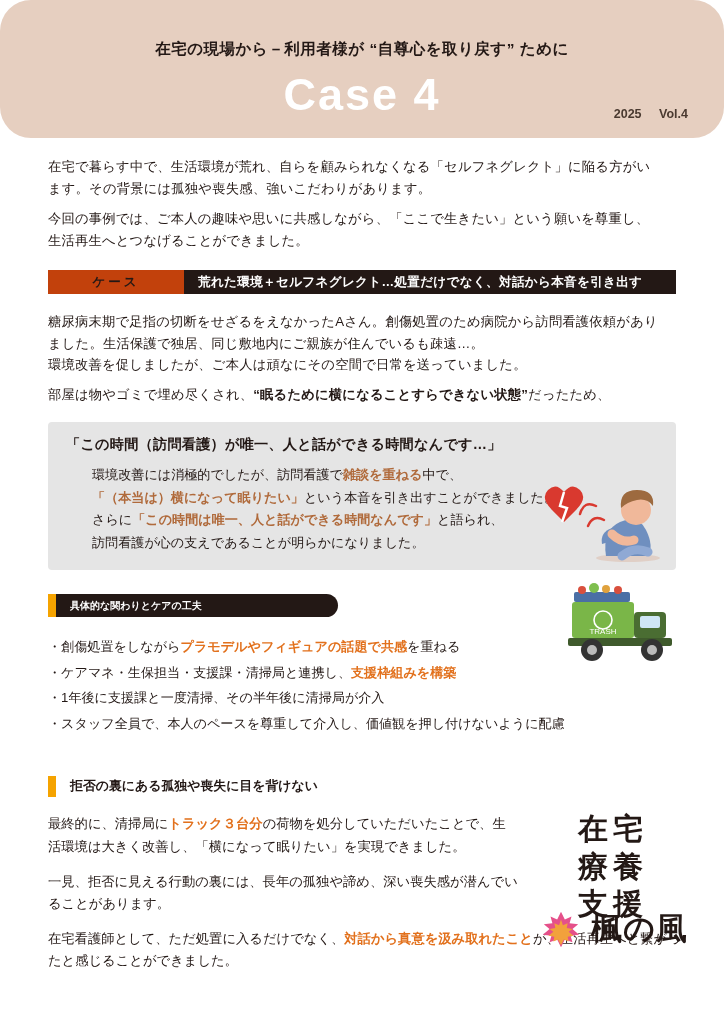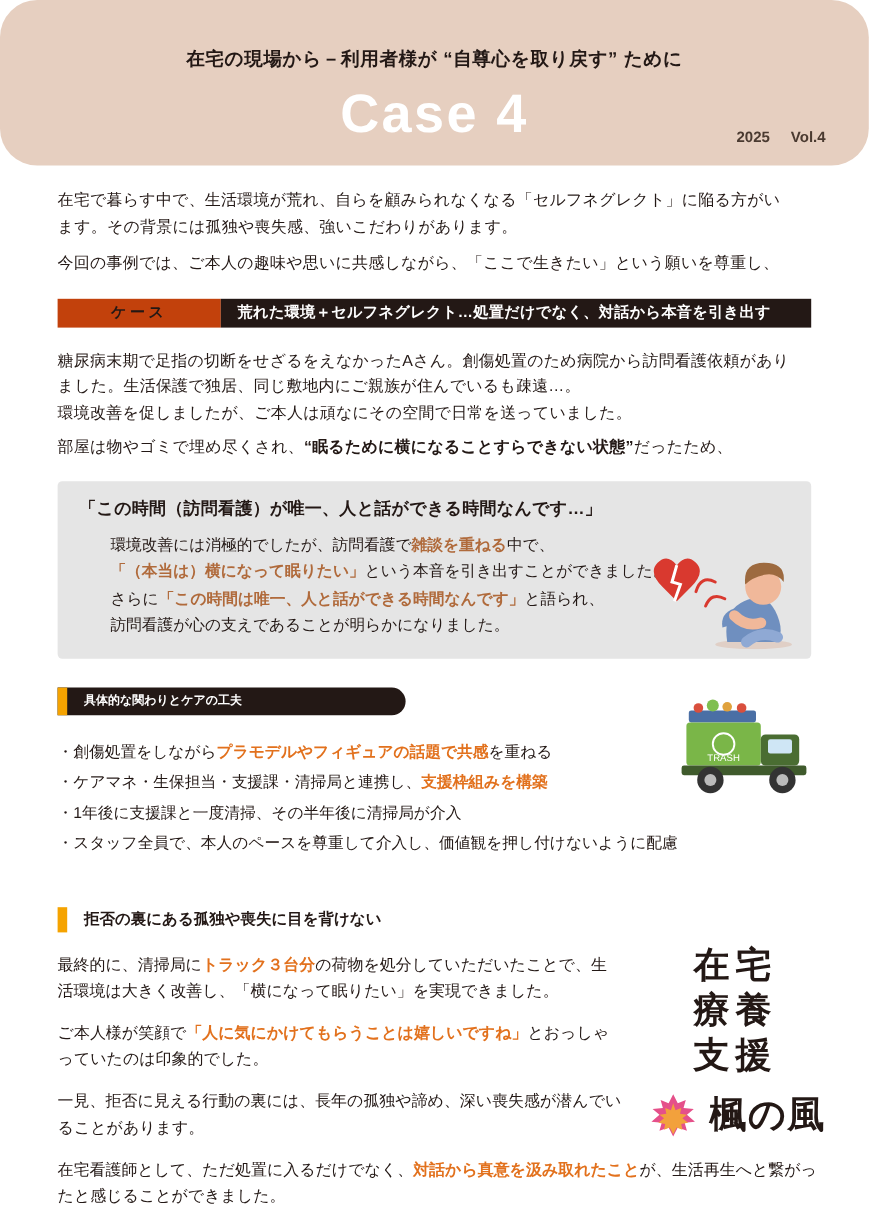--- a/index.html
+++ b/index.html
@@ -222,21 +222,21 @@
     color: #231815;
   }
   .tail p.w1 { width: 470px; }
   .tail p.w2 { width: 470px; }
   .tail p.w3 { width: 470px; }
   .tail p.w4 { width: 640px; }
   
   .brush-logo {
     position: absolute;
     right: 36px;
-    top: 786px;
+    top: 810px;
     width: 150px;
     height: 120px;
     text-align: center;
   }
   .brush-logo .bl {
     font-family: "DejaVu Serif", serif;
     font-weight: bold;
     color: #231815;
     font-size: 30px;
     line-height: 1.25;
@@ -276,20 +276,21 @@
     </div>
   </div>
 
   <div class="body">
 
     
     <div class="intro">
       <p class="para">在宅で暮らす中で、生活環境が荒れ、自らを顧みられなくなる「セルフネグレクト」に陥る方がい</p>
       <p class="para">ます。その背景には孤独や喪失感、強いこだわりがあります。</p>
       <p class="para line2">今回の事例では、ご本人の趣味や思いに共感しながら、「ここで生きたい」という願いを尊重し、</p>
+      <p class="para">生活再生へとつなげることができました。</p>
     </div>
 
     
     <div class="case-bar">
       <div class="case-bar-label">ケース</div>
       <div class="case-bar-text">荒れた環境＋セルフネグレクト…処置だけでなく、対話から本音を引き出す</div>
     </div>
 
     
     <div class="case-desc">
@@ -340,21 +341,20 @@
 
     
     <div class="sec-line">
       <span class="bar"></span>
       <span>拒否の裏にある孤独や喪失に目を背けない</span>
     </div>
 
     
     <div class="tail">
       <p class="w1"><span>最終的に、清掃局に</span><span class="hl-orange">トラック３台分</span><span>の荷物を処分していただいたこと</span><span>で、生活環境は大きく改善し、「横になって眠りたい」を実現できま</span><span>した。</span></p>
-      <p class="w2"><span>ご本人様が笑顔で</span><span class="hl-orange">「人に気にかけてもらうことは嬉しいですね」</span><span>とお</span><span>っしゃっていたのは印象的でした。</span></p>
       <p class="w3"><span>一見、拒否に見える行動の裏には、長年の孤独や諦め、深い喪失感が</span><span>潜んでいることがあります。</span></p>
       <p class="w4"><span>在宅看護師として、ただ処置に入るだけでなく、</span><span class="hl-orange">対話から真意を汲み</span><span class="hl-orange">取れたこと</span><span>が、生活再生へと繋がったと感じることができました。</span></p>
     </div>
   </div>
 
   <svg class="truck" viewBox="0 0 150 100">
     <rect x="26" y="16" width="56" height="10" rx="2" fill="#4a6fa5"></rect>
     <circle cx="34" cy="14" r="4" fill="#d94f3d"></circle>
     <circle cx="46" cy="12" r="5" fill="#7fbf4f"></circle>
     <circle cx="58" cy="13" r="4" fill="#e0a23d"></circle>

